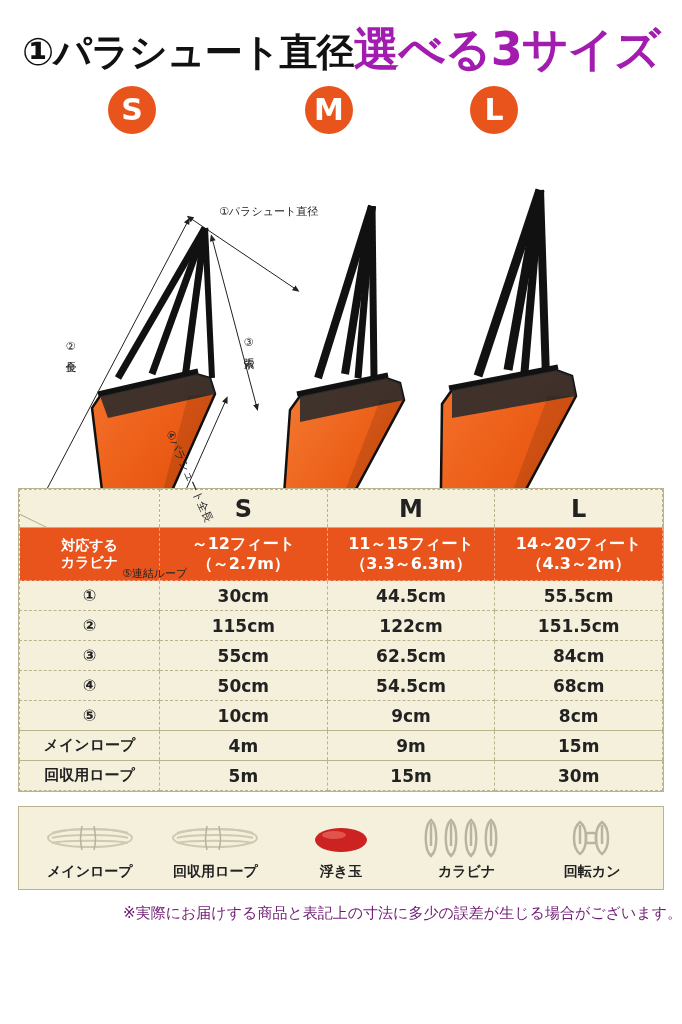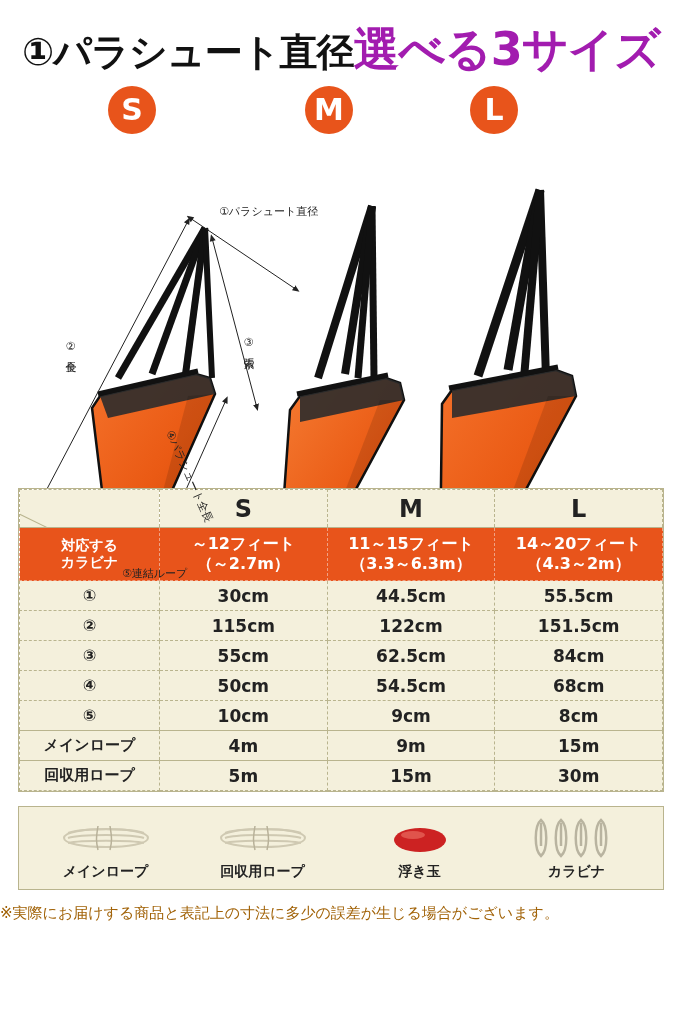--- a/index.html
+++ b/index.html
@@ -127,23 +127,23 @@
     justify-content: space-around;
     align-items: flex-end;
     margin-top: 2px;
   }
   .incl-item { width: 120px; text-align: center; }
   .incl-art { height: 46px; display: flex; align-items: center; justify-content: center; }
   .incl-label { font-size: 14px; font-weight: bold; color: #222; margin-top: 2px; }
 
   .note {
     margin-top: 14px;
-    text-align: left;
+    text-align: right;
     font-size: 15px;
-    color: #a16207;
+    color: #701a75;
   }
 </style>
 </head>
 <body>
 
 <div class="headline">
   <span>①パラシュート直径</span><span class="accent big">選べる3サイズ</span>
 </div>
 
 <div class="illu">
@@ -374,17 +374,31 @@
             <path d="M50,4 C43,10 43,34 50,40 C57,34 57,10 50,4 Z"></path>
             <path d="M50,7 L50,30"></path>
             <path d="M70,4 C63,10 63,34 70,40 C77,34 77,10 70,4 Z"></path>
             <path d="M70,7 L70,30"></path>
           </g>
         </svg>
       </div>
       <div class="incl-label">カラビナ</div>
     </div>
 
+    <div class="incl-item">
+      <div class="incl-art">
+        <svg width="64" height="44" viewBox="0 0 64 44">
+          <g stroke="#b9b4a0" stroke-width="2.5" fill="none">
+            <path d="M20,6 C12,12 12,32 20,38 C28,32 28,12 20,6 Z"></path>
+            <path d="M20,9 L20,28"></path>
+            <path d="M42,6 C34,12 34,32 42,38 C50,32 50,12 42,6 Z"></path>
+            <path d="M42,9 L42,28"></path>
+            <rect x="26" y="17" width="10" height="10" rx="2"></rect>
+          </g>
+        </svg>
+      </div>
+      <div class="incl-label">回転カン</div>
+    </div>
 
   </div>
 </div>
 
 <div class="note">※実際にお届けする商品と表記上の寸法に多少の誤差が生じる場合がございます。</div>
 
 </body></html>

